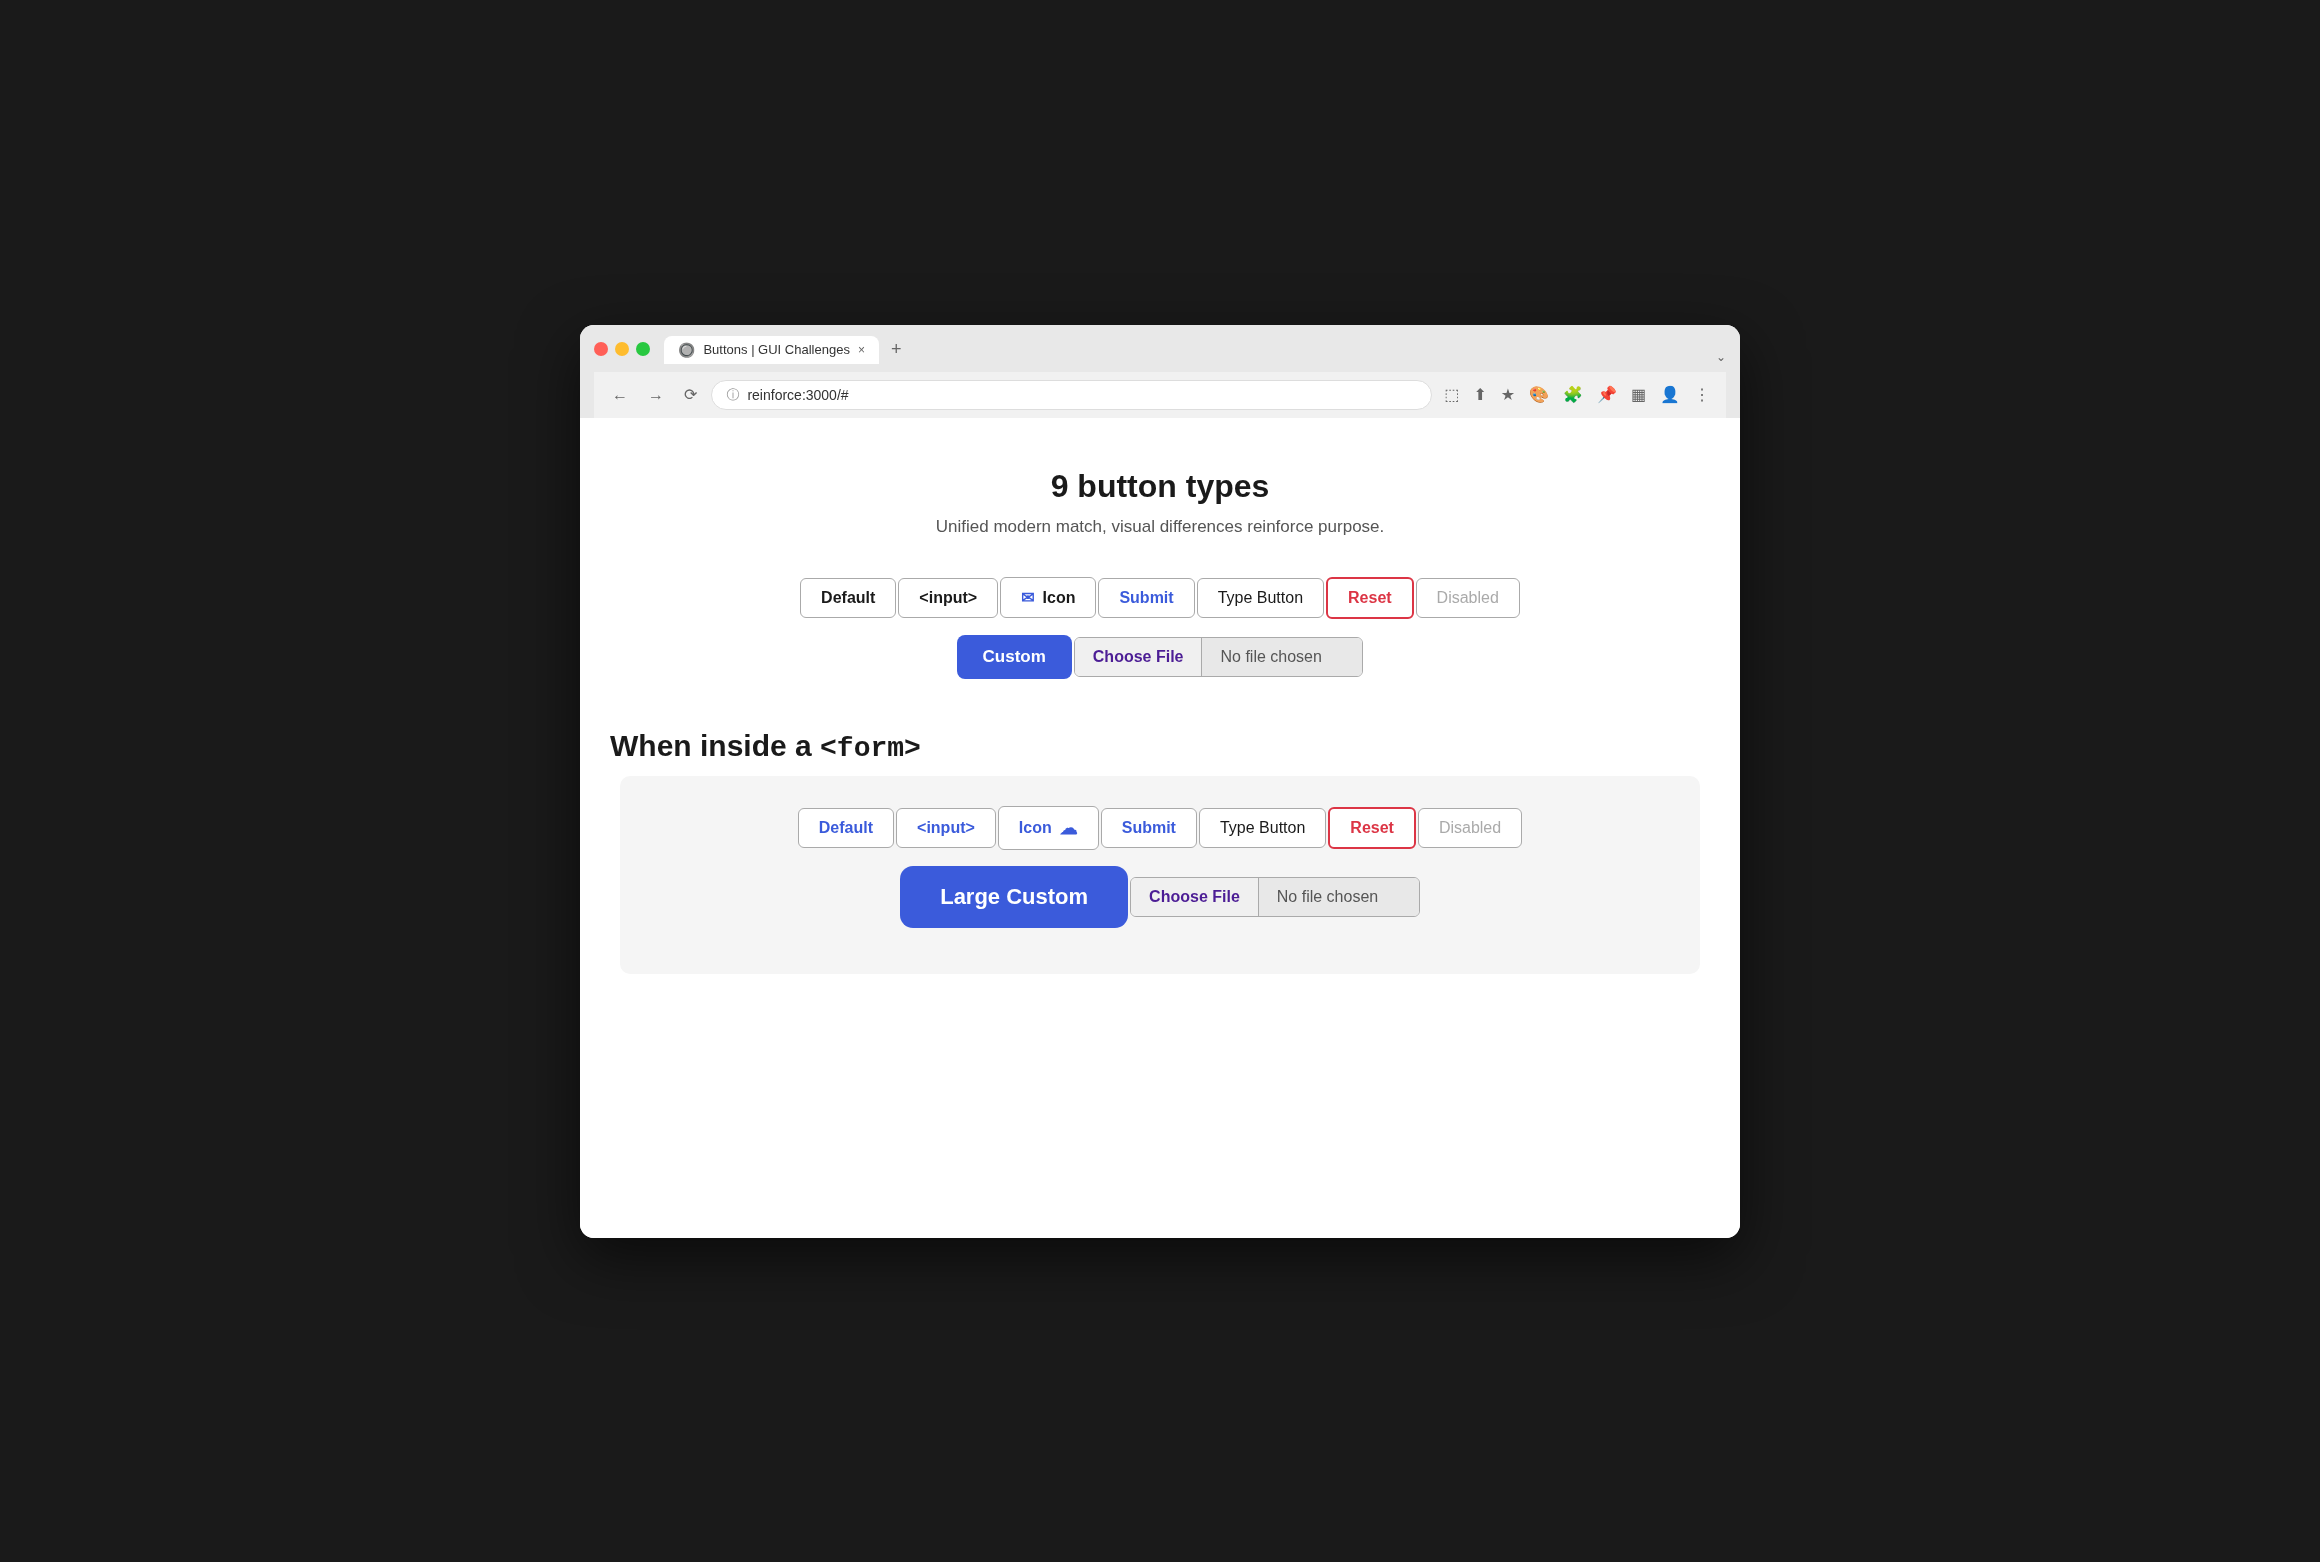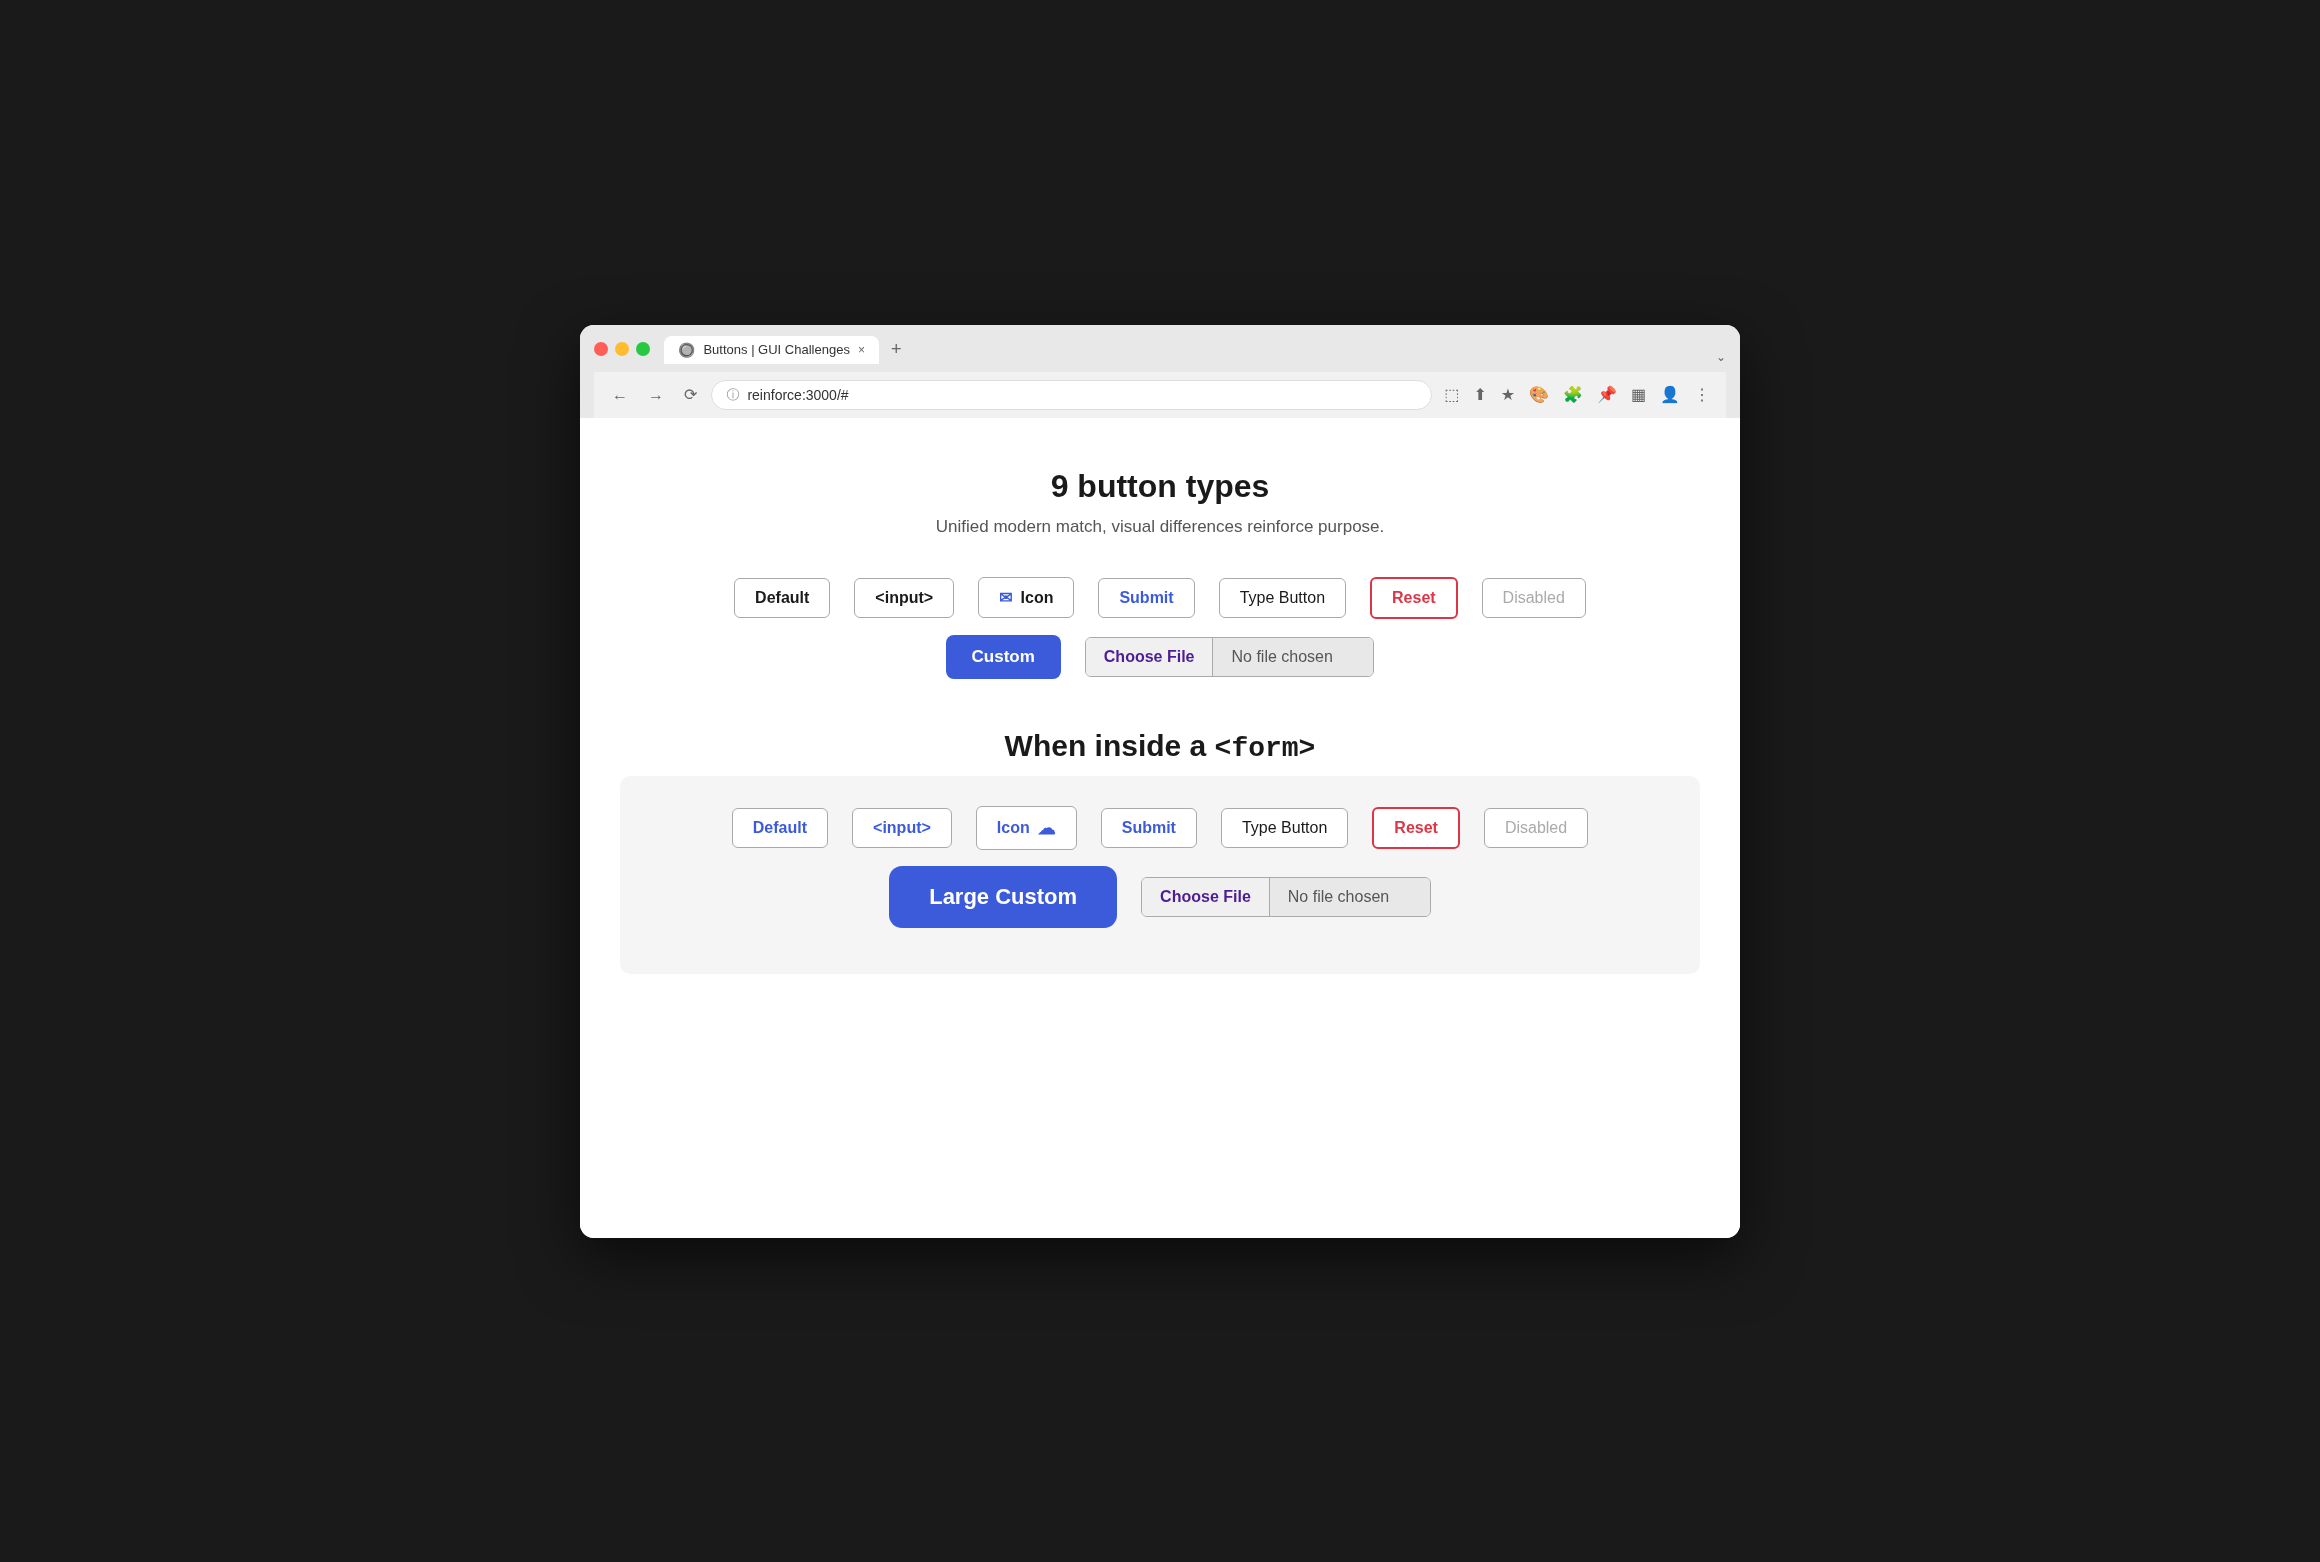--- a/index.html
+++ b/index.html
@@ -170,21 +170,21 @@
       text-align: center;
       font-size: 17px;
       color: #555;
       margin-bottom: 40px;
     }
 
     .button-row {
       display: flex;
       align-items: center;
       flex-wrap: wrap;
-      gap: 24px;
+      gap: 2px;
       justify-content: center;
       margin-bottom: 16px;
     }
 
     
     .btn-default {
       background: #fff;
       border: 1.5px solid #aaa;
       border-radius: 6px;
       padding: 10px 20px;
@@ -301,21 +301,21 @@
     .file-no-chosen {
       background: #e8e8e8;
       padding: 10px 18px;
       font-size: 16px;
       color: #555;
       min-width: 160px;
     }
 
     
     .form-section-title {
-      text-align: center;
+      text-align: left;
       font-size: 30px;
       font-weight: 700;
       color: #1a1a1a;
       margin-bottom: 12px;
       margin-top: 50px;
     }
 
     .form-section-title code {
       font-family: 'Courier New', monospace;
       font-size: 28px;

